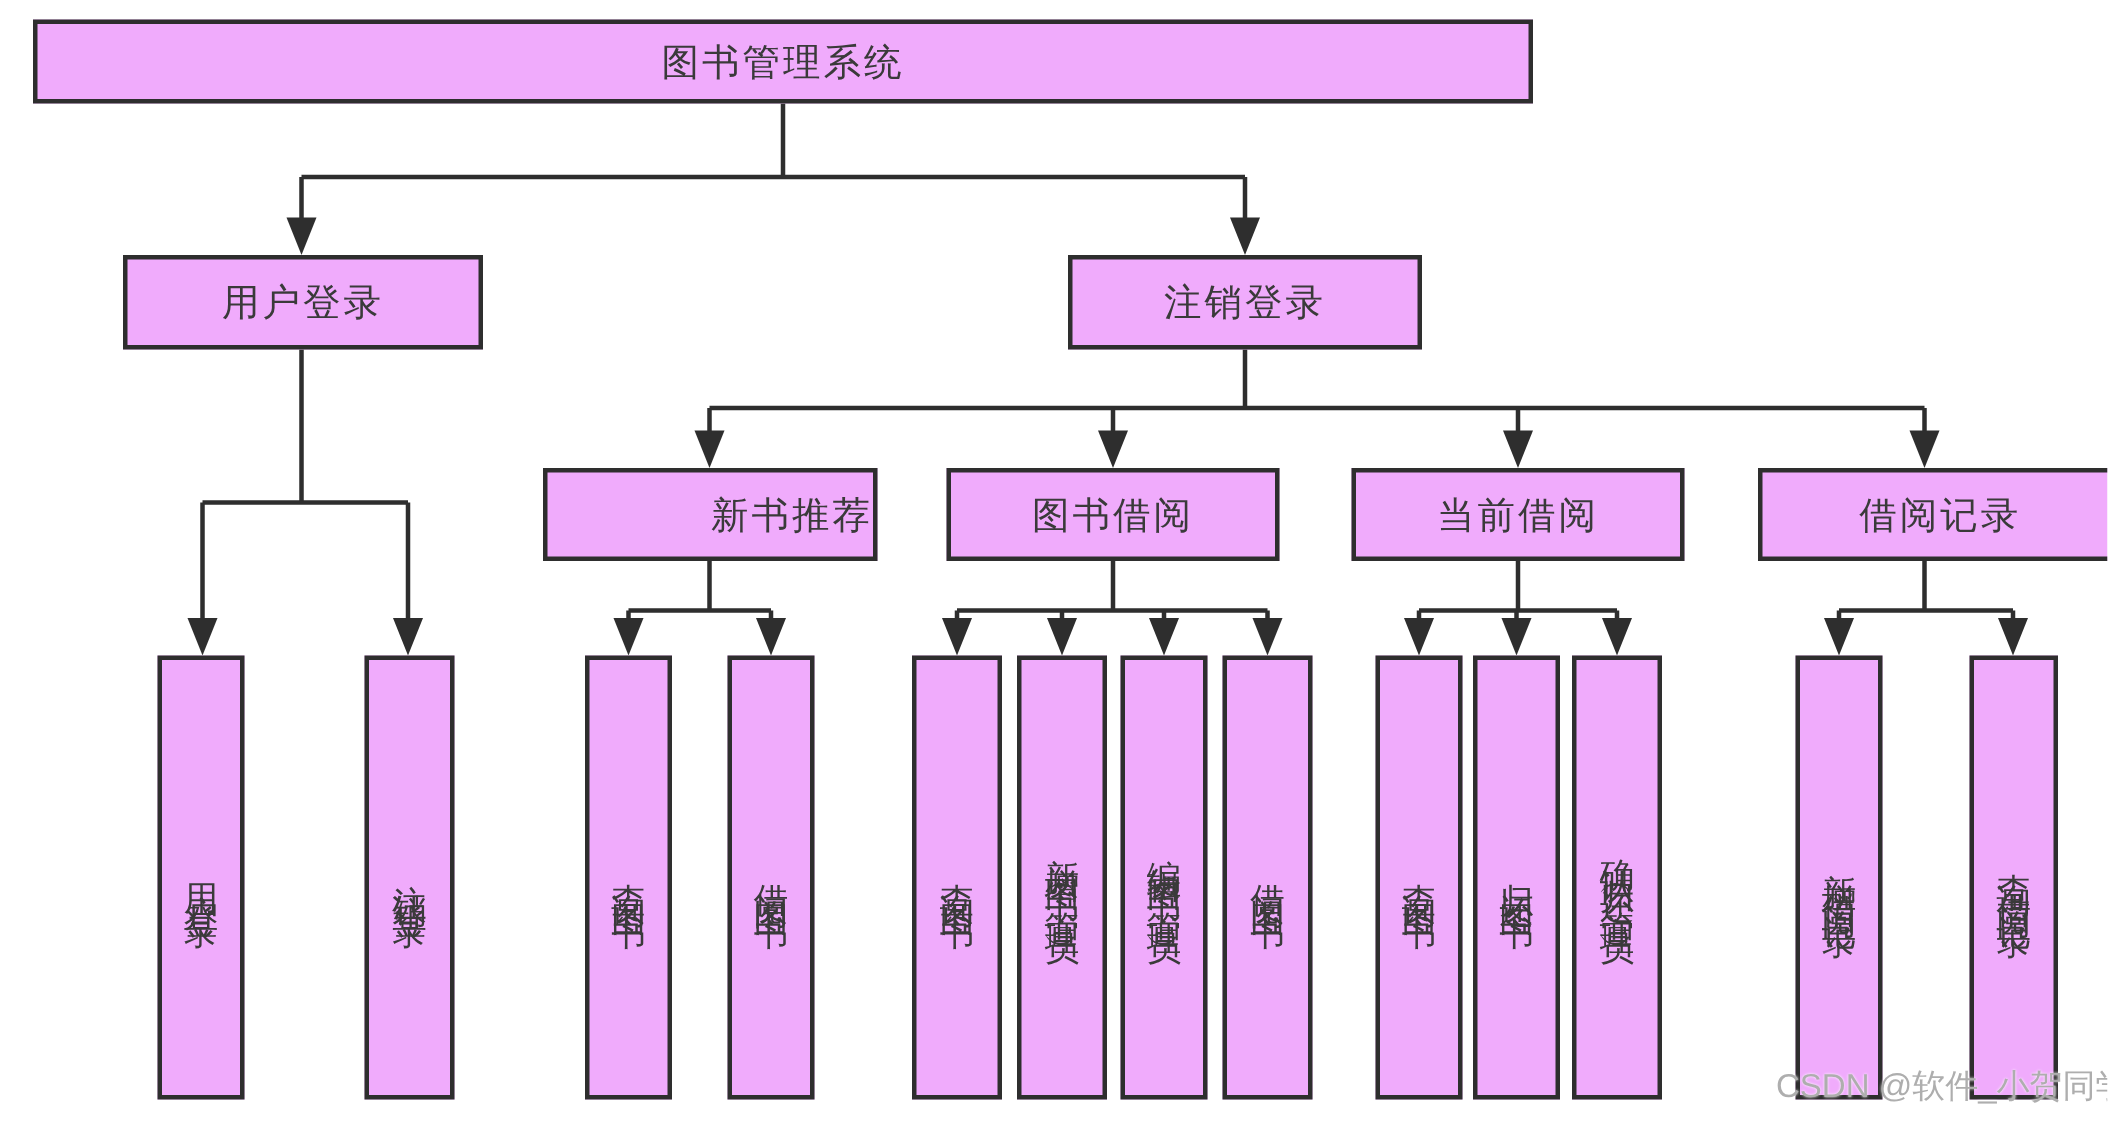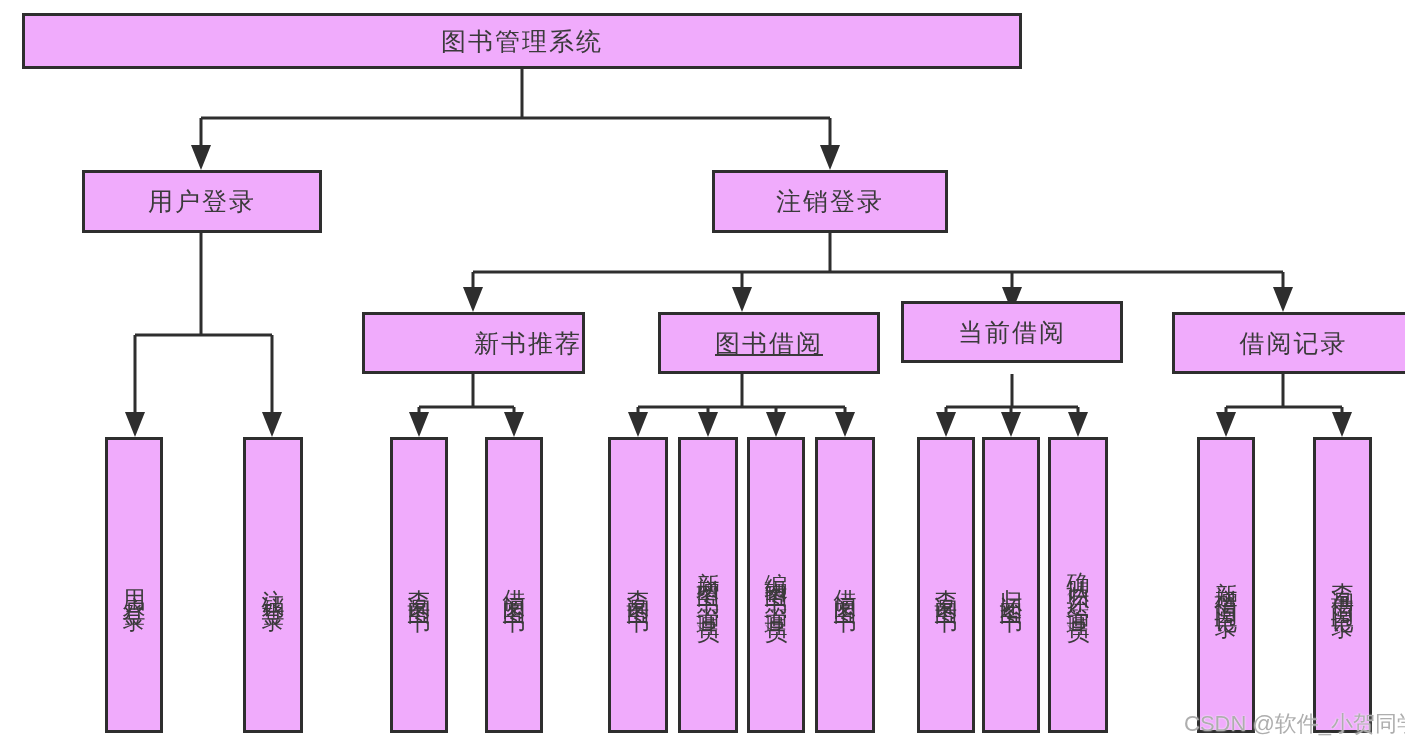--- a/index.html
+++ b/index.html
@@ -42,22 +42,22 @@
     color: #3a3a3a;
     line-height: 1;
   }
   
   .n-root   { left: 22px;  top: 13px;  width: 1000px; height: 56px; }
   
   .n-ulogin { left: 82px;  top: 170px; width: 240px;  height: 63px; }
   .n-bmgmt  { left: 712px; top: 170px; width: 236px;  height: 63px; }
   
   .n-nb     { left: 362px;  top: 312px; width: 223px; height: 62px; justify-content: flex-end; }
-  .n-bb     { left: 658px;  top: 312px; width: 222px; height: 62px; text-decoration: underline; }
-  .n-cb     { left: 901px;  top: 301px; width: 222px; height: 62px; }
+  .n-bb     { left: 631px;  top: 312px; width: 222px; height: 62px; }
+  .n-cb     { left: 901px;  top: 312px; width: 222px; height: 62px; }
   .n-br     { left: 1172px; top: 312px; width: 243px; height: 62px; }
   
   .leaf { top: 437px; height: 296px; }
   .n-a1 { left: 105px;  width: 58px; }
   .n-a2 { left: 243px;  width: 60px; }
   .n-b1 { left: 390px;  width: 58px; }
   .n-b2 { left: 485px;  width: 58px; }
   .n-c1 { left: 608px;  width: 60px; }
   .n-c2 { left: 678px;  width: 60px; }
   .n-c3 { left: 747px;  width: 58px; }

